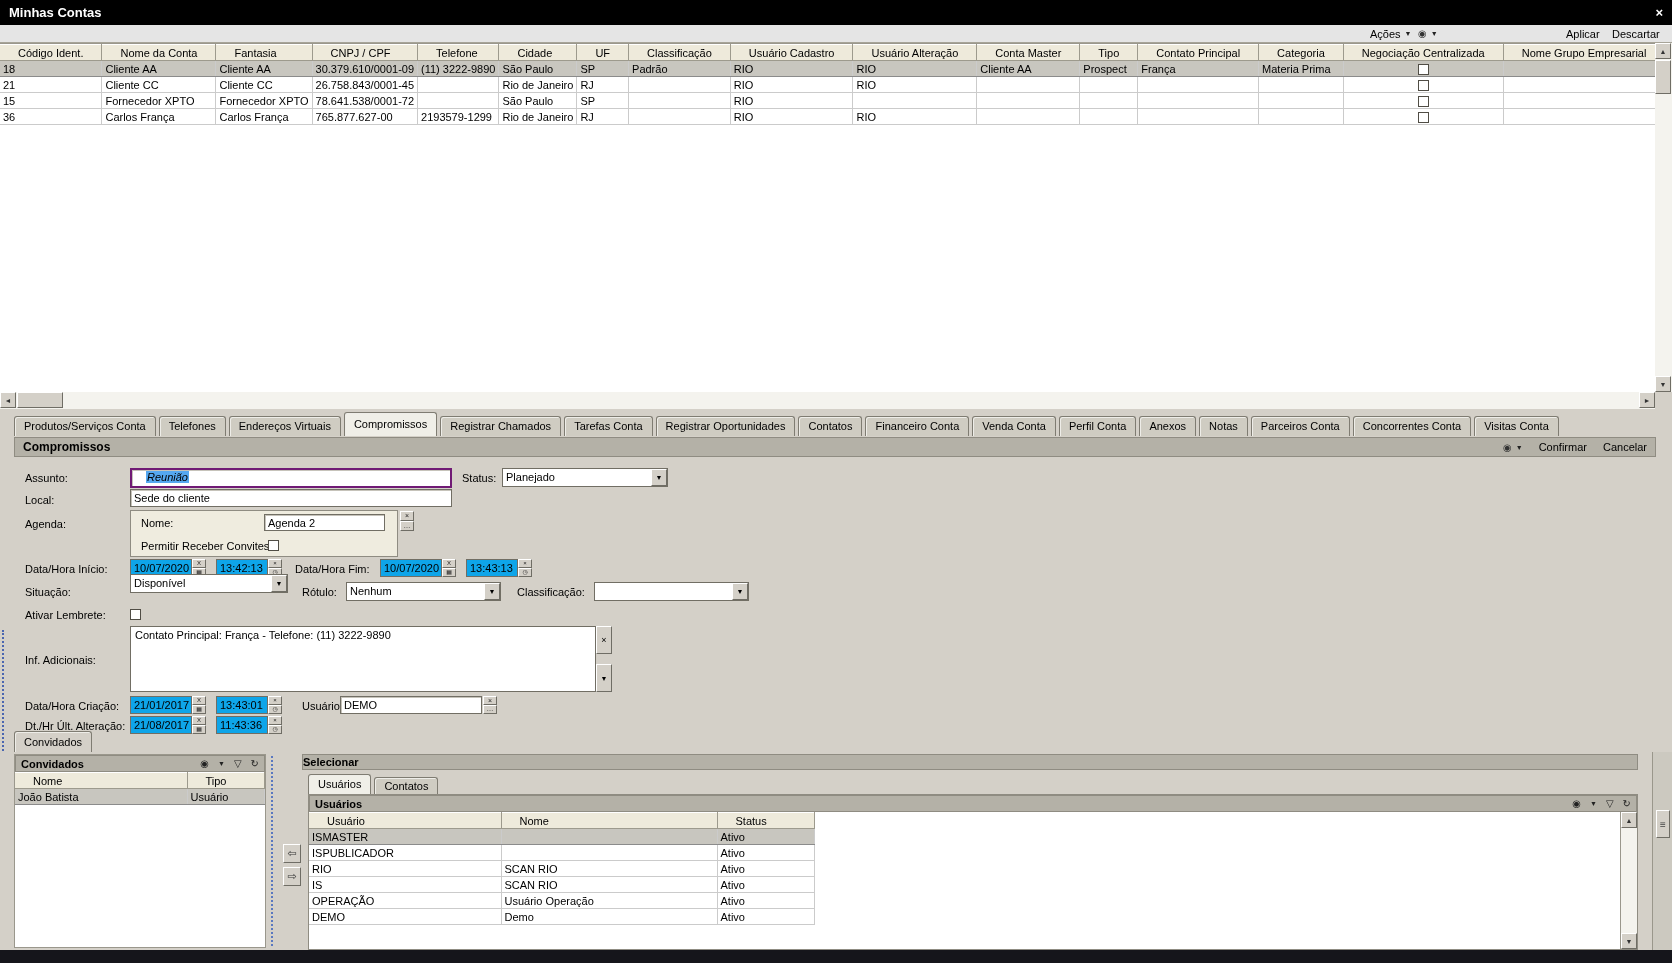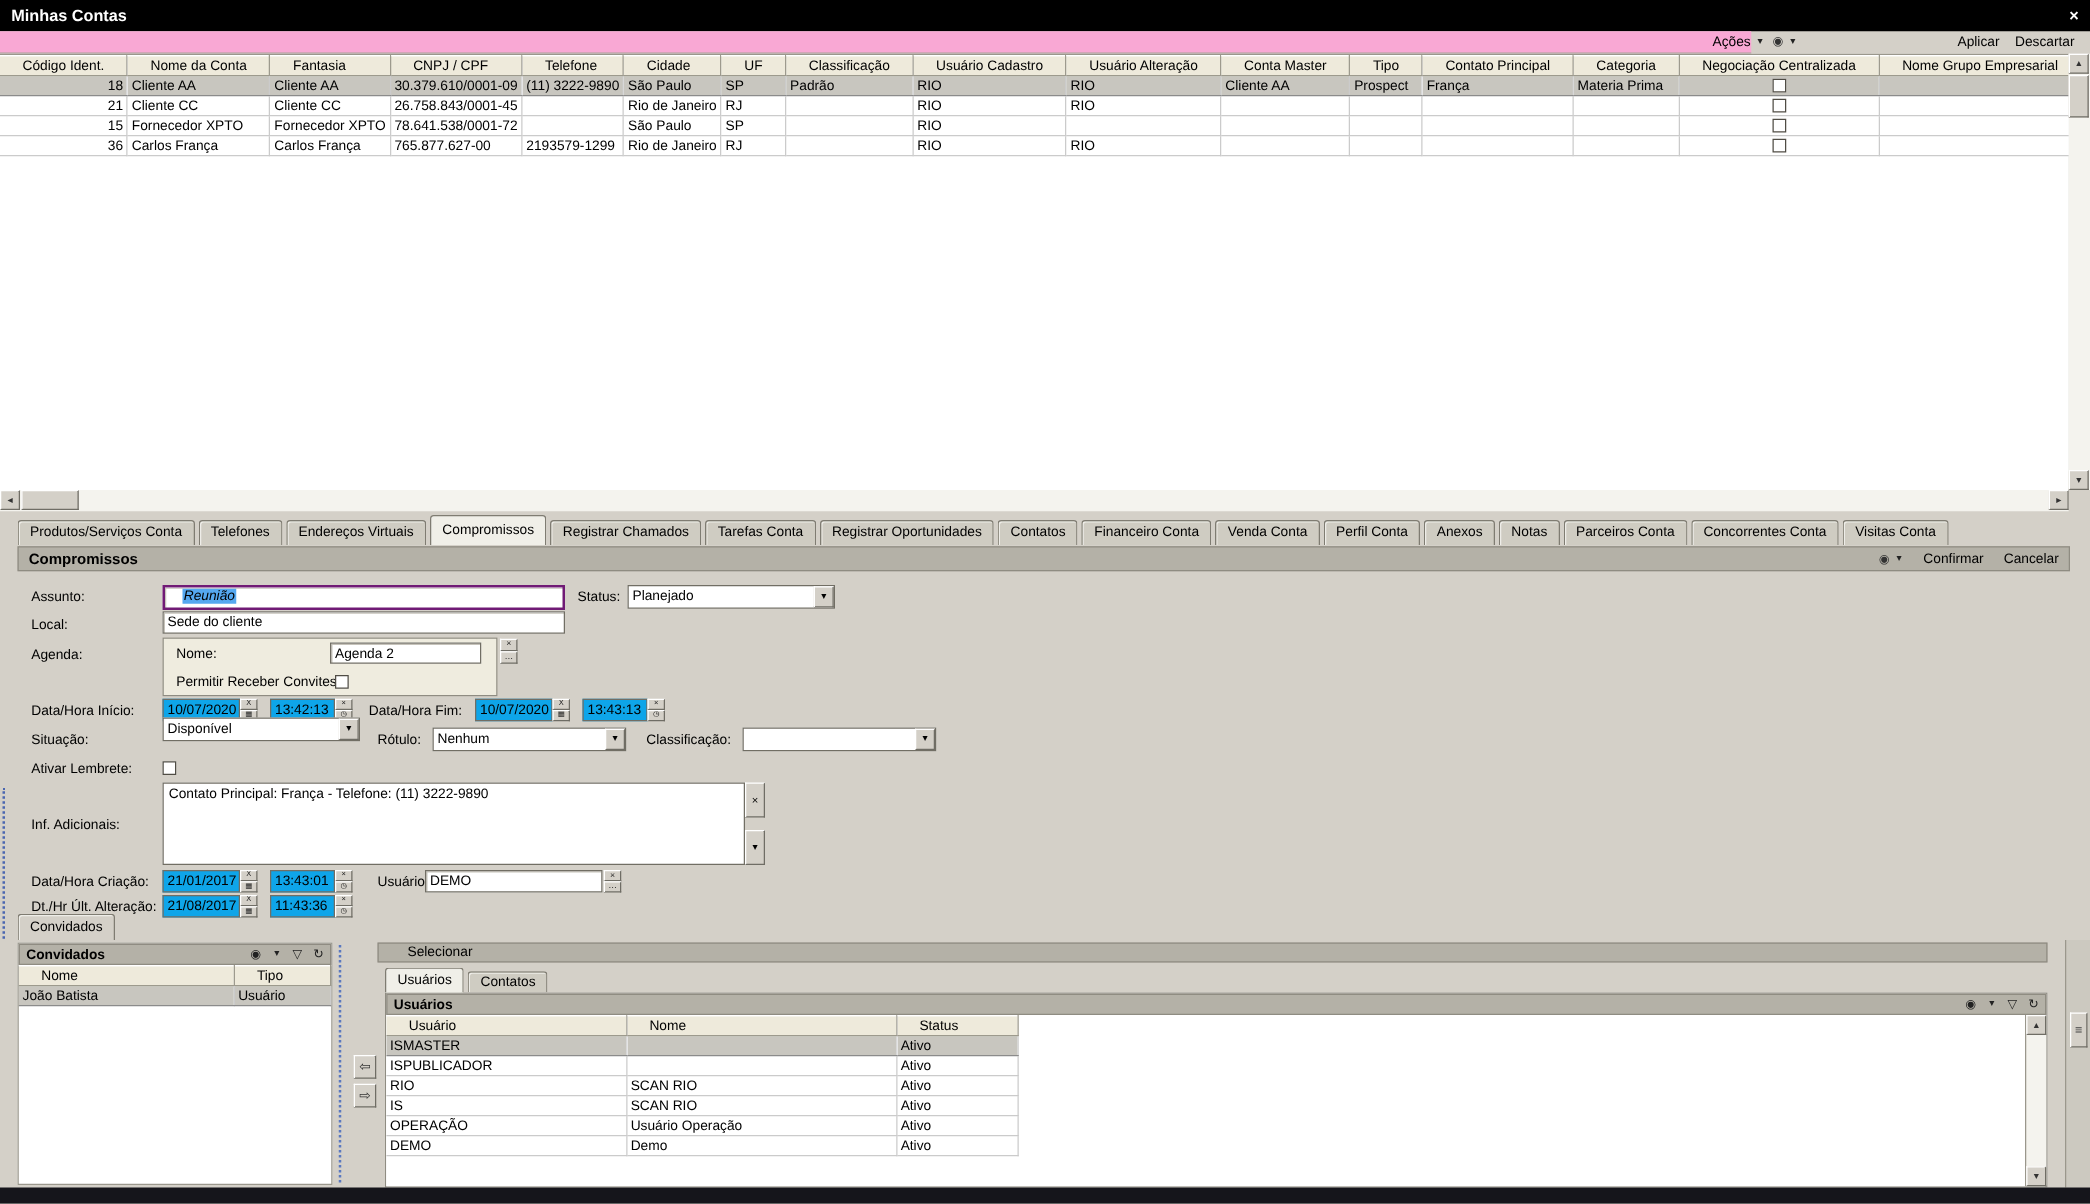--- a/index.html
+++ b/index.html
@@ -9,41 +9,41 @@
     font-size:11px; color:#000; background:#d4d0c8; position:relative;
   }
 
   
   .titlebar { position:absolute; left:0; top:0; width:1672px; height:25px; background:#000;
     color:#fff; display:flex; align-items:center; padding:0 9px; }
   .titlebar .ttl { font-weight:bold; font-size:13px; }
   .titlebar .close { margin-left:auto; font-weight:bold; font-size:13px; cursor:default; }
 
   
-  .toolbar { position:absolute; left:0; top:25px; width:1401px; height:18px; background:#f9a8d4;
+  .toolbar { position:absolute; left:0; top:25px; width:1672px; height:18px; background:#e5e5e5;
     display:flex; align-items:center; border-bottom:1px solid #a7a498; }
   .tb-item { display:flex; align-items:center; gap:4px; cursor:default; white-space:nowrap; }
   .dd { font-size:7px; color:#222; }
   .eyeg { font-size:10px; color:#333; }
   .pos-acoes { position:absolute; left:1370px; }
   .pos-eye   { position:absolute; left:1418px; }
   .pos-aplicar { position:absolute; left:1566px; }
   .pos-descartar { position:absolute; left:1612px; }
 
   
   .grid-area { position:absolute; left:0; top:43px; width:1655px; height:349px; background:#fff;
     border-top:1px solid #9a978c; overflow:hidden; }
   table.dgrid { border-collapse:collapse; table-layout:fixed; }
   .dgrid th { background:#eeeadb; border-right:1px solid #9d9a8d; border-bottom:1px solid #9d9a8d;
     border-top:1px solid #fff; font-weight:normal; text-align:left; padding:1px 18px; height:16px;
     white-space:nowrap; overflow:hidden; }
   .dgrid td { border-right:1px solid #cbcbcb; border-bottom:1px solid #cbcbcb; padding:1px 3px;
     height:16px; white-space:nowrap; overflow:hidden; background:#fff; }
   .dgrid tr.selected td { background:#c8c6bf; border-bottom:1px solid #8b8b8b; border-top:1px solid #8b8b8b; }
-  .dgrid td.num { text-align:right; }
+  .dgrid td.num { }
   .dgrid td.cb { text-align:center; }
   .cbx { display:inline-block; width:11px; height:11px; background:#fff; border:1px solid #504d45; vertical-align:middle; }
 
   
   .vscroll { position:absolute; width:17px; background:#f4f3ee; }
   .hscroll { position:absolute; height:17px; background:#f4f3ee; }
   .sbtn { position:absolute; width:16px; height:16px; background:#d4d0c8;
     border:1px solid; border-color:#fff #6f6d65 #6f6d65 #fff;
     display:flex; align-items:center; justify-content:center; font-size:7px; color:#333; }
   .sthumb { position:absolute; background:#d4d0c8; border:1px solid; border-color:#fff #6f6d65 #6f6d65 #fff; }
@@ -101,21 +101,21 @@
   .ph-icons { margin-left:auto; display:flex; align-items:center; gap:9px; font-size:10px; color:#222; }
   .conv-panel { position:absolute; left:14px; top:2px; width:252px; height:194px; background:#fff;
     border:1px solid #9a978c; }
   .dotline { position:absolute; left:271px; top:4px; height:190px; width:2px;
     border-left:2px dotted #5a78c0; }
   .xferbtn { position:absolute; width:18px; height:19px; background:#d4d0c8; border:1px solid;
     border-color:#fff #6f6d65 #6f6d65 #fff; display:flex; align-items:center; justify-content:center;
     font-size:11px; color:#333; }
   .sel-panel { position:absolute; left:302px; top:0; width:1350px; height:198px; }
   .sel-hdr { position:absolute; left:0; top:2px; width:1336px; height:16px; background:#b4b1a7;
-    border:1px solid #8f8c82; display:flex; align-items:center; padding:0 23px; font-weight:normal; }
+    border:1px solid #8f8c82; display:flex; align-items:center; padding:0 0; font-weight:bold; }
   .sel-tabs { position:absolute; left:6px; top:21px; height:21px; display:flex; align-items:flex-end; }
   .sel-tabs .tab { height:17px; line-height:16px; }
   .sel-tabs .tab.active { background:#f0efe8; height:20px; line-height:19px; }
   .users-panel { position:absolute; left:6px; top:42px; width:1330px; height:156px; background:#fff;
     border:1px solid #8f8c82; }
   .users-body { position:absolute; left:0; top:17px; right:17px; bottom:0; background:#fff; overflow:hidden; }
   .users-vs { position:absolute; right:0; top:17px; width:17px; bottom:0; background:#f4f3ee; border-left:1px solid #9a978c; }
   .outer-strip { position:absolute; left:1652px; top:0; width:20px; height:198px; background:#ccc9c0;
     border-left:1px solid #9a978c; }
   .grip { position:absolute; left:3px; top:58px; width:14px; height:28px; background:#d4d0c8;

